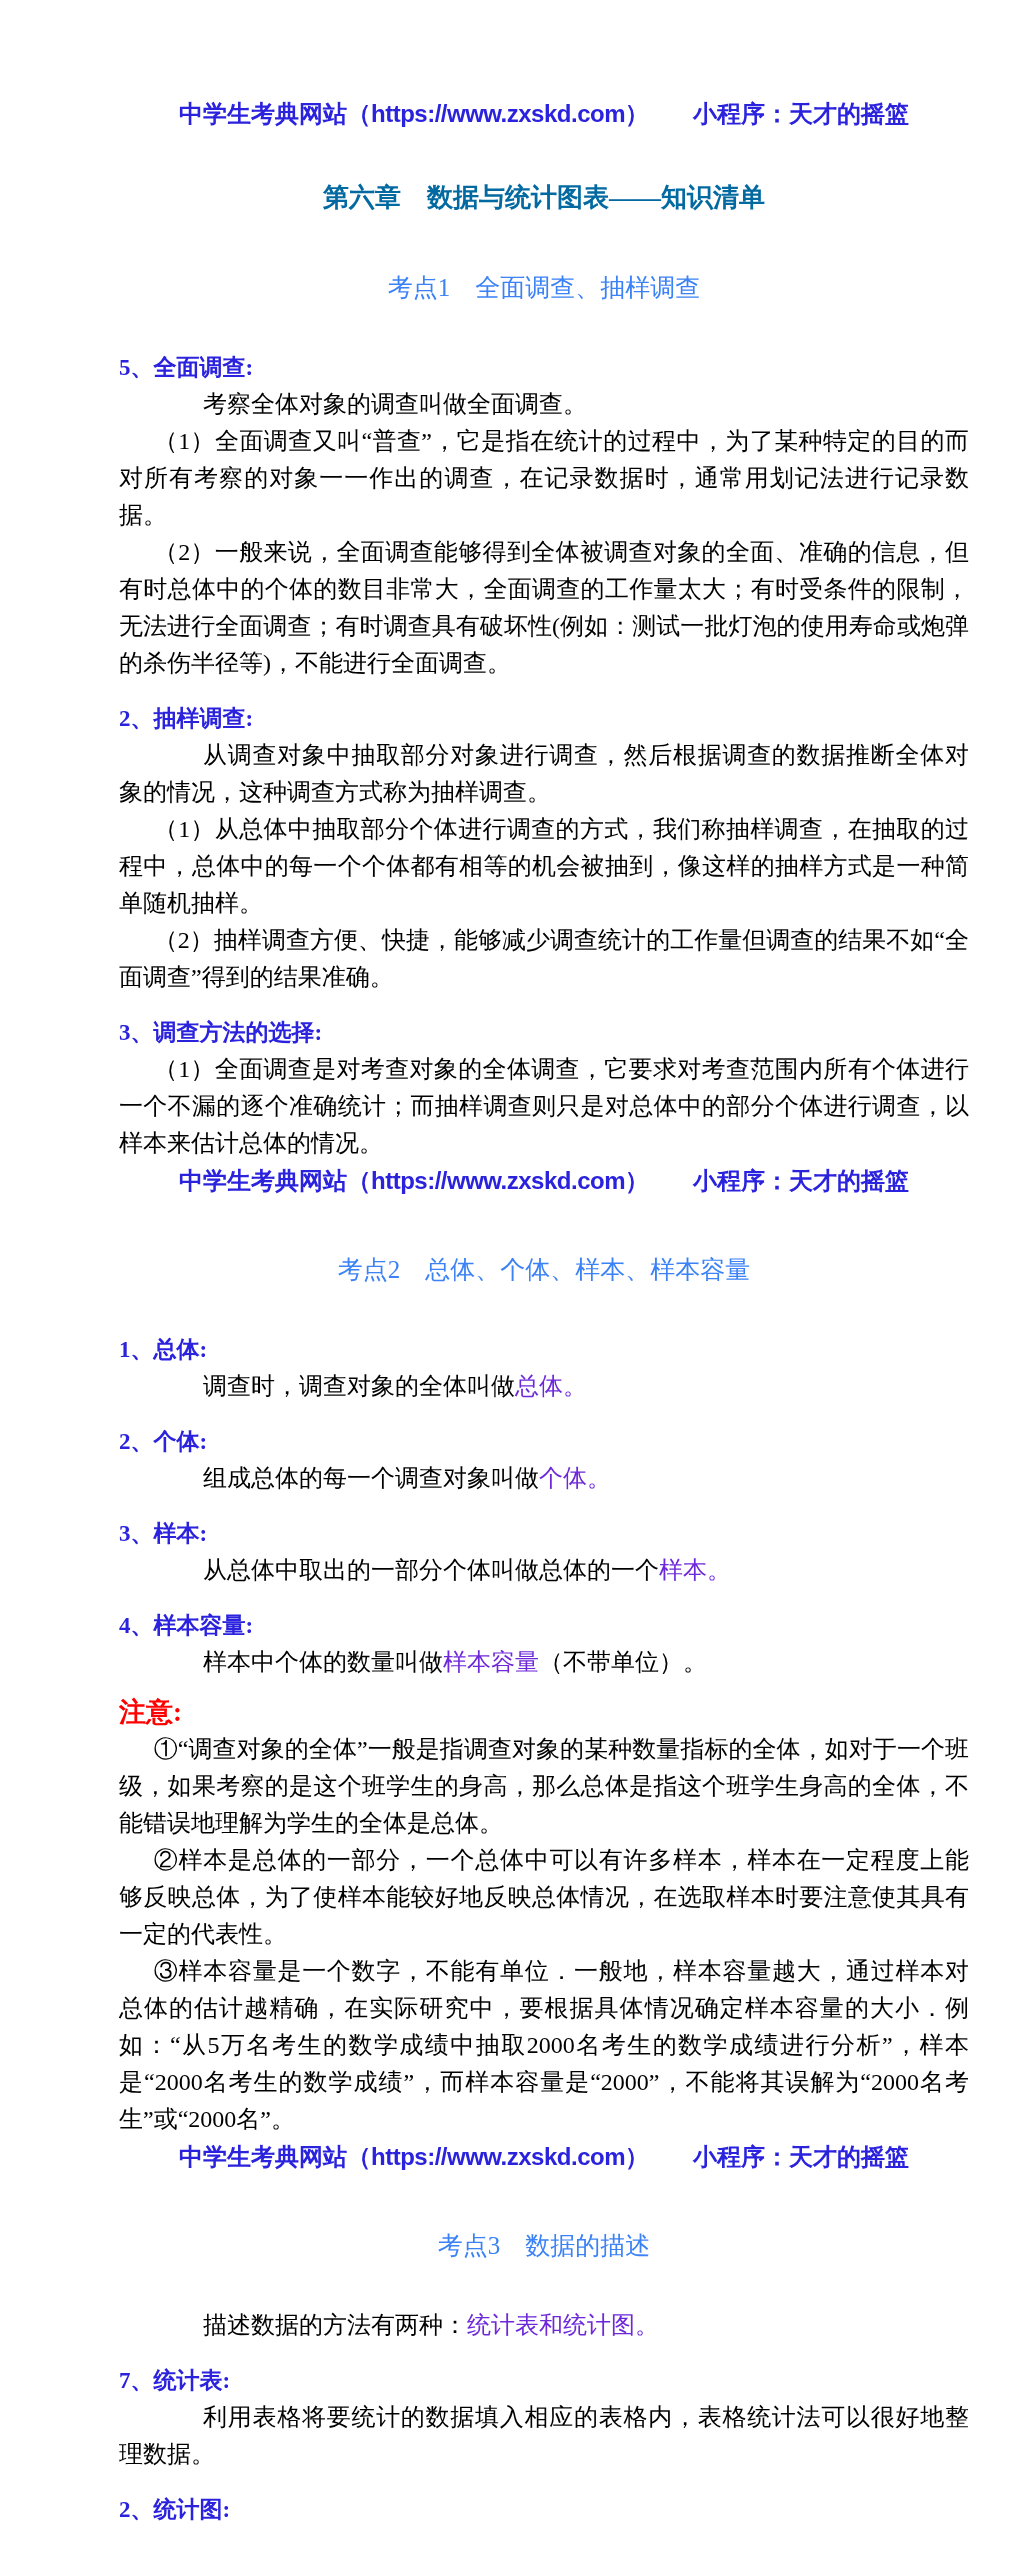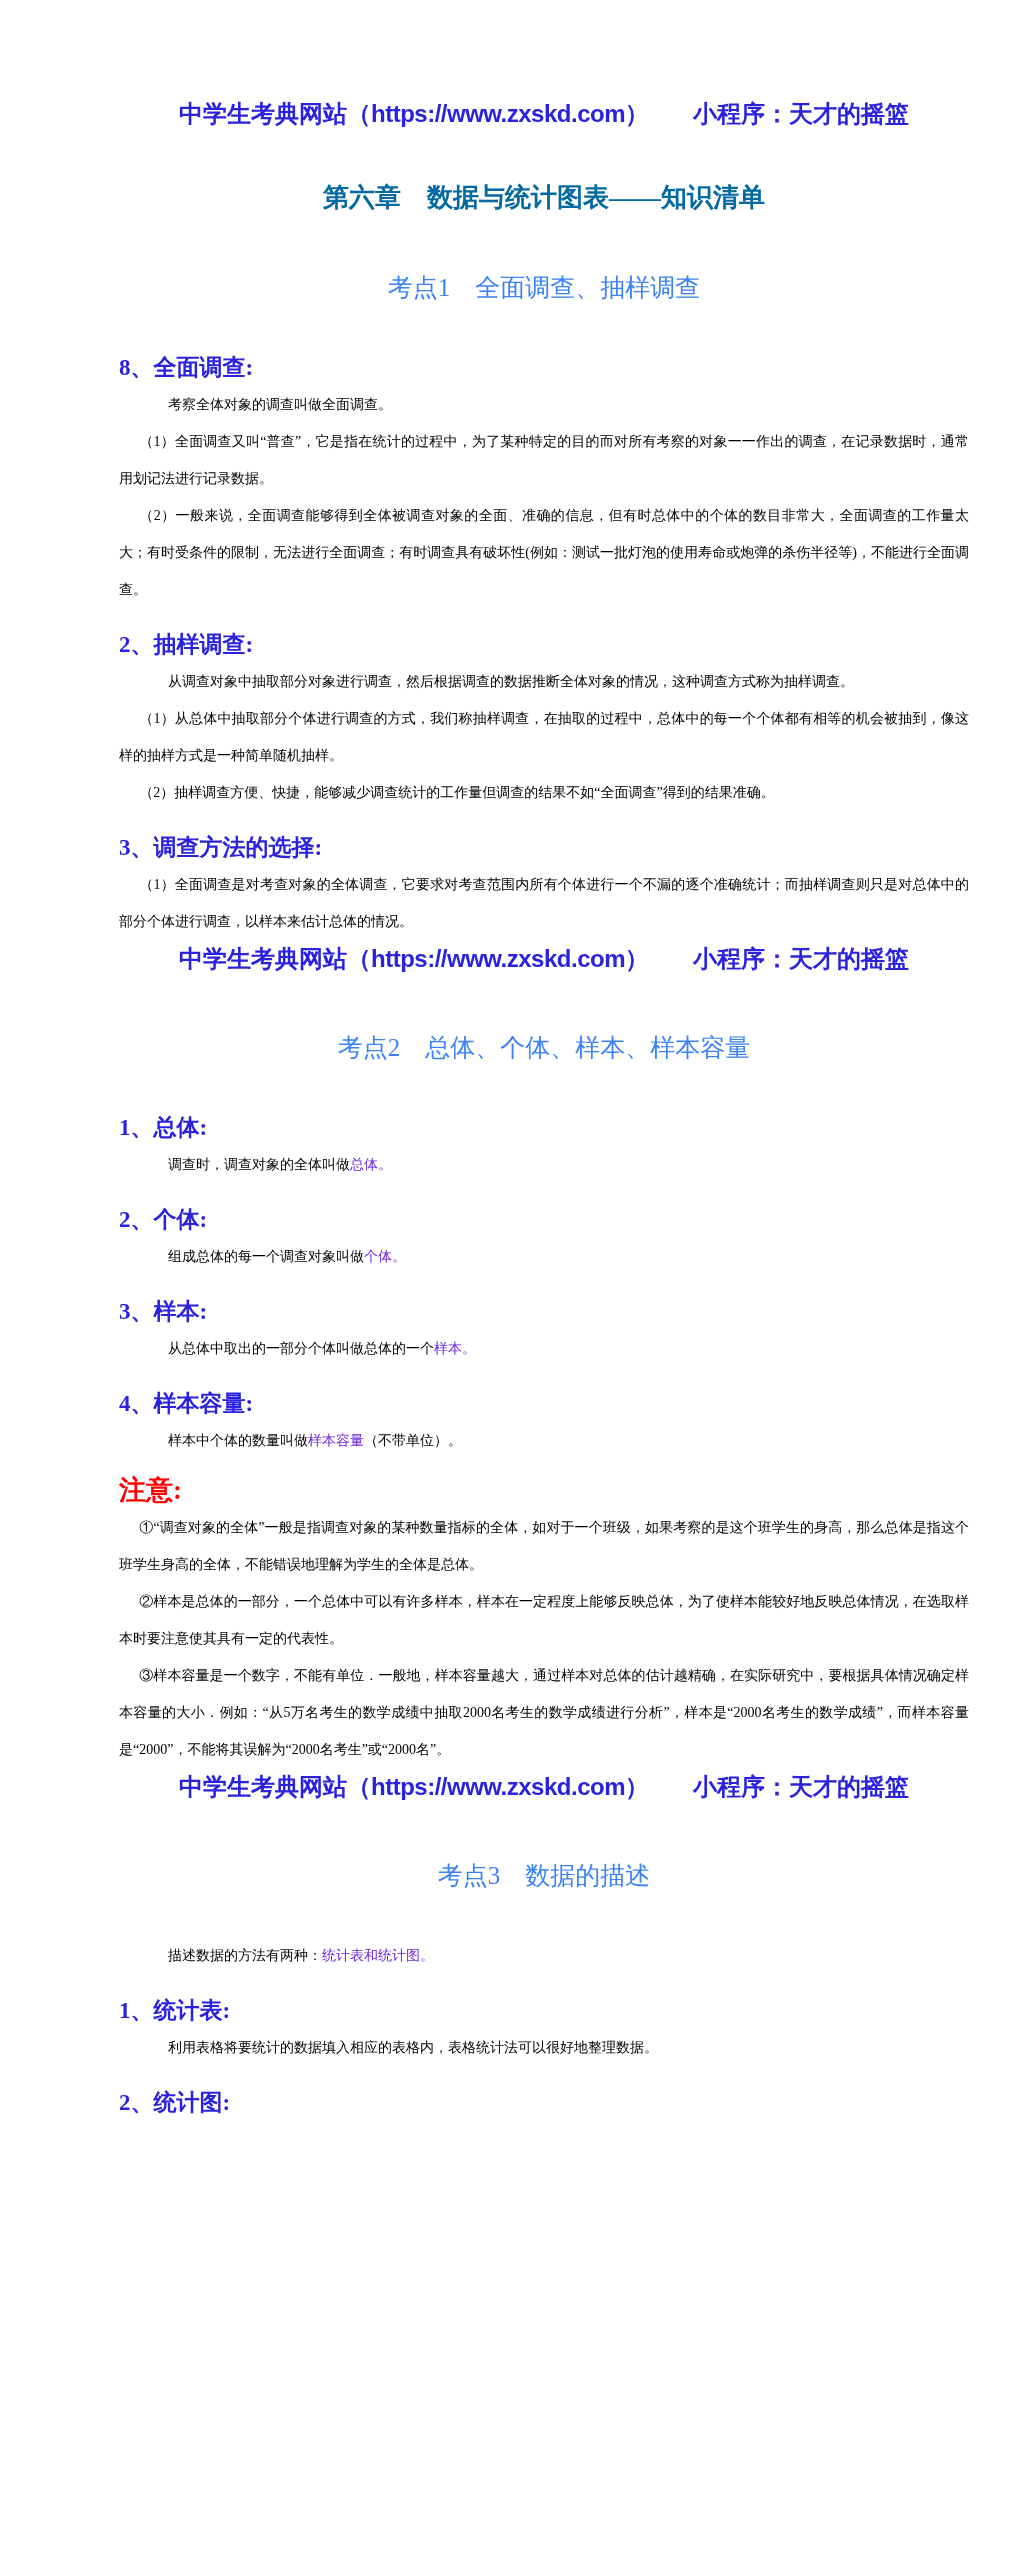--- a/index.html
+++ b/index.html
@@ -57,37 +57,37 @@
 
   .red-sub {
     color: #fe0000;
     font-weight: 700;
     font-size: 27px;
     line-height: 37px;
     margin-top: 13px;
   }
 
   .para {
-    font-size: 14px;
+    font-size: 24px;
     line-height: 37px;
     text-align: justify;
   }
   .para.indent-first { text-indent: 3.5em; }
   .para.indent-num  { text-indent: 1.45em; }
   .run-red { color: #6d28d9; }
 </style>
 </head>
 <body>
 
 <div class="page">
   <div class="content">
       <div class="site-line"><span class="zh">中学生考典网站（</span><span class="url">https://www.zxskd.com</span><span class="zh">）</span><span class="applet">小程序：天才的摇篮</span></div>
       <div class="chapter-title">第六章　数据与统计图表——知识清单</div>
       <div class="kaodian">考点1　全面调查、抽样调查</div>
-      <div class="blue-heading">8、全面调查:</div>
+      <div class="blue-heading">5、全面调查:</div>
       <div class="para indent-first"><span class="run">考察全体对象的调查叫做全面调查。</span></div>
       <div class="para indent-num"><span class="run">（1）全面调查又叫“普查”，它是指在统计的过程中，为了某种特定的目的而对所有考察的对象一一作出的调查，在记录数据时，通常用划记法进行记录数据。</span></div>
       <div class="para indent-num"><span class="run">（2）一般来说，全面调查能够得到全体被调查对象的全面、准确的信息，但有时总体中的个体的数目非常大，全面调查的工作量太大；有时受条件的限制，无法进行全面调查；有时调查具有破坏性(例如：测试一批灯泡的使用寿命或炮弹的杀伤半径等)，不能进行全面调查。</span></div>
       <div class="blue-heading">2、抽样调查:</div>
       <div class="para indent-first"><span class="run">从调查对象中抽取部分对象进行调查，然后根据调查的数据推断全体对象的情况，这种调查方式称为抽样调查。</span></div>
       <div class="para indent-num"><span class="run">（1）从总体中抽取部分个体进行调查的方式，我们称抽样调查，在抽取的过程中，总体中的每一个个体都有相等的机会被抽到，像这样的抽样方式是一种简单随机抽样。</span></div>
       <div class="para indent-num"><span class="run">（2）抽样调查方便、快捷，能够减少调查统计的工作量但调查的结果不如“全面调查”得到的结果准确。</span></div>
       <div class="blue-heading">3、调查方法的选择:</div>
       <div class="para indent-num"><span class="run">（1）全面调查是对考查对象的全体调查，它要求对考查范围内所有个体进行一个不漏的逐个准确统计；而抽样调查则只是对总体中的部分个体进行调查，以样本来估计总体的情况。</span></div>
       <div class="site-line"><span class="zh">中学生考典网站（</span><span class="url">https://www.zxskd.com</span><span class="zh">）</span><span class="applet">小程序：天才的摇篮</span></div>
@@ -100,19 +100,19 @@
       <div class="para indent-first"><span class="run">从总体中取出的一部分个体叫做总体的一个</span><span class="run-red">样本。</span></div>
       <div class="blue-heading">4、样本容量:</div>
       <div class="para indent-first"><span class="run">样本中个体的数量叫做</span><span class="run-red">样本容量</span><span class="run">（不带单位）。</span></div>
       <div class="red-sub">注意:</div>
       <div class="para indent-num"><span class="run">①“调查对象的全体”一般是指调查对象的某种数量指标的全体，如对于一个班级，如果考察的是这个班学生的身高，那么总体是指这个班学生身高的全体，不能错误地理解为学生的全体是总体。</span></div>
       <div class="para indent-num"><span class="run">②样本是总体的一部分，一个总体中可以有许多样本，样本在一定程度上能够反映总体，为了使样本能较好地反映总体情况，在选取样本时要注意使其具有一定的代表性。</span></div>
       <div class="para indent-num"><span class="run">③样本容量是一个数字，不能有单位．一般地，样本容量越大，通过样本对总体的估计越精确，在实际研究中，要根据具体情况确定样本容量的大小．例如：“从5万名考生的数学成绩中抽取2000名考生的数学成绩进行分析”，样本是“2000名考生的数学成绩”，而样本容量是“2000”，不能将其误解为“2000名考生”或“2000名”。</span></div>
       <div class="site-line"><span class="zh">中学生考典网站（</span><span class="url">https://www.zxskd.com</span><span class="zh">）</span><span class="applet">小程序：天才的摇篮</span></div>
       <div class="kaodian">考点3　数据的描述</div>
       <div class="para indent-first"><span class="run">描述数据的方法有两种：</span><span class="run-red">统计表和统计图。</span></div>
-      <div class="blue-heading">1、统计表:</div>
+      <div class="blue-heading">7、统计表:</div>
       <div class="para indent-first"><span class="run">利用表格将要统计的数据填入相应的表格内，表格统计法可以很好地整理数据。</span></div>
       <div class="blue-heading">2、统计图:</div>
       <div class="para indent-first"></div>
     </div>
 </div>
 
 
 </body></html>

